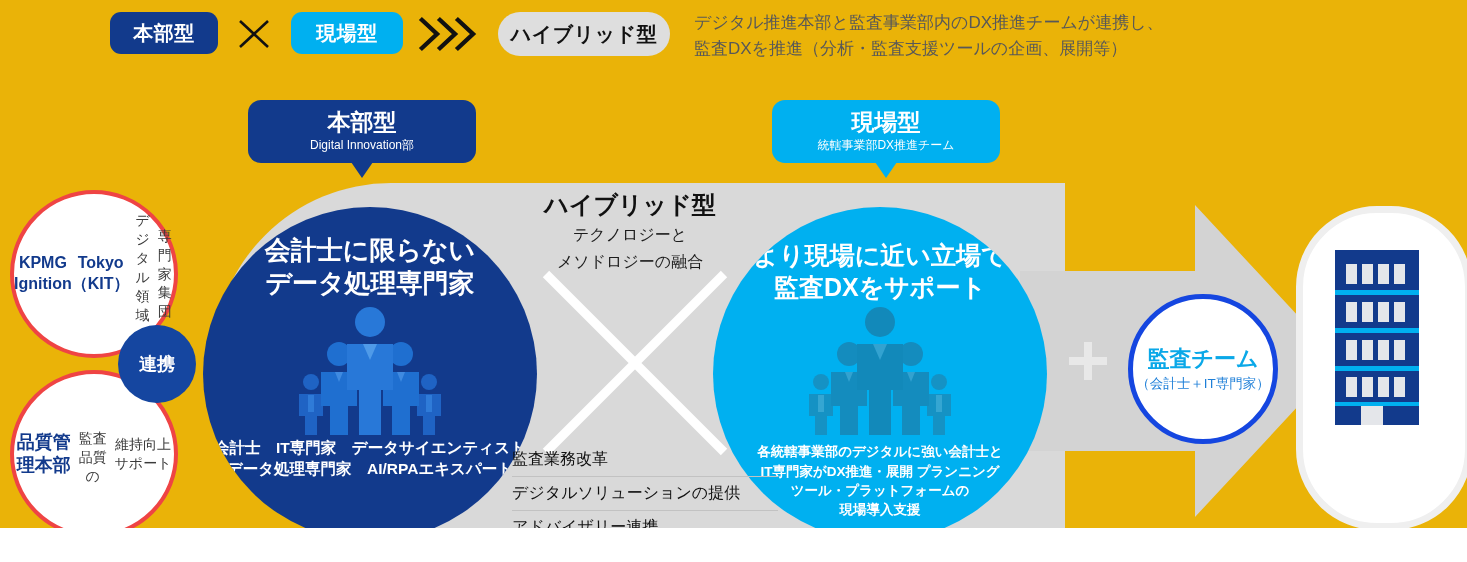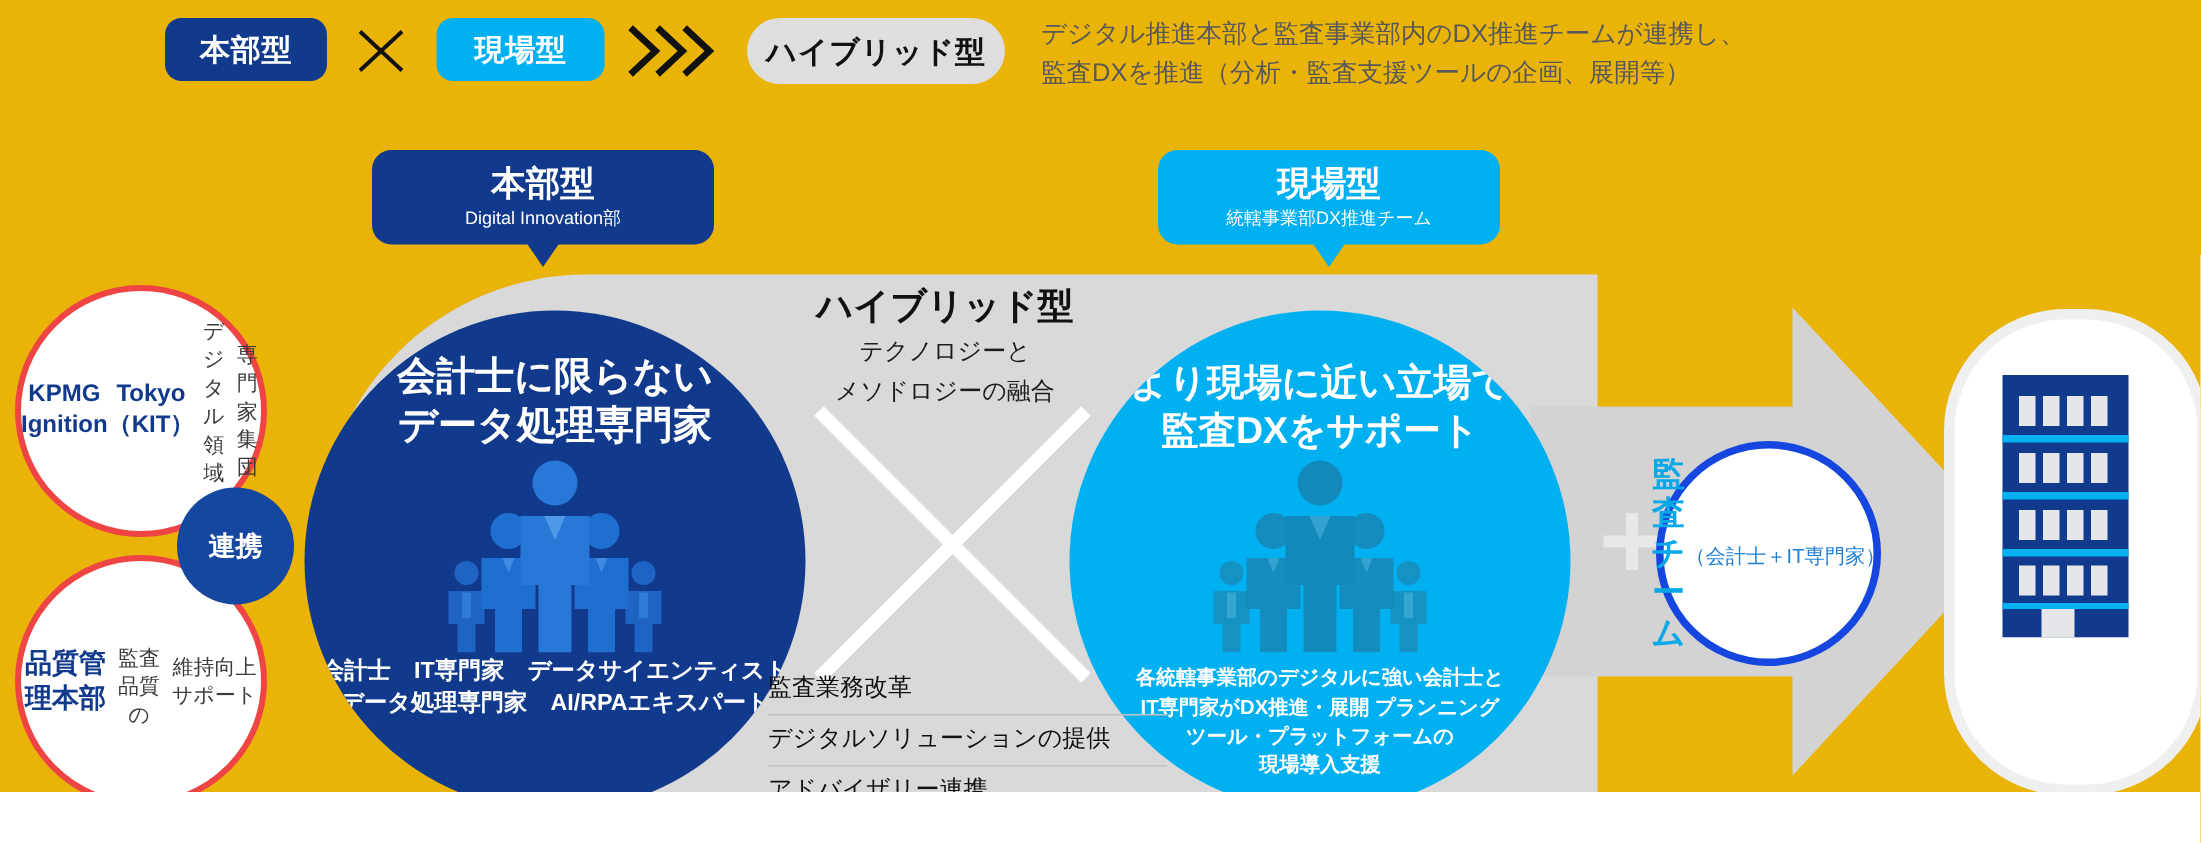--- a/index.html
+++ b/index.html
@@ -144,24 +144,24 @@
     left:118px;top:325px;width:78px;height:78px;border-radius:50%;
     background:#1546a0;color:#ffffff;display:flex;align-items:center;justify-content:center;
     font-size:18px;font-weight:bold;
   }
 
   
   #plus-sign{
     left:1067px;top:340px;width:42px;height:42px;
   }
   #circle-audit{
-    left:1104px;top:294px;width:150px;height:150px;border-radius:50%;
+    left:1128px;top:294px;width:150px;height:150px;border-radius:50%;
     border:5px solid #1546e0;background:#ffffff;box-sizing:border-box;
-    display:flex;align-items:center;justify-content:center;
-    text-align:center;
+    display:flex;flex-direction:column;align-items:center;justify-content:center;
+    text-align:right;
   }
   #circle-audit .ttl{display:block;font-size:22px;font-weight:bold;color:#0aa8e8;line-height:1.2;}
   #circle-audit .sub{display:block;font-size:13.5px;color:#1e7fd8;margin-top:4px;line-height:1.2;white-space:nowrap;}
 
   
   #building{left:1327px;top:250px;width:100px;height:175px;}
   #building-label{
     left:1288px;top:432px;width:178px;text-align:center;
     font-size:24px;font-weight:bold;color:#101010;
   }

